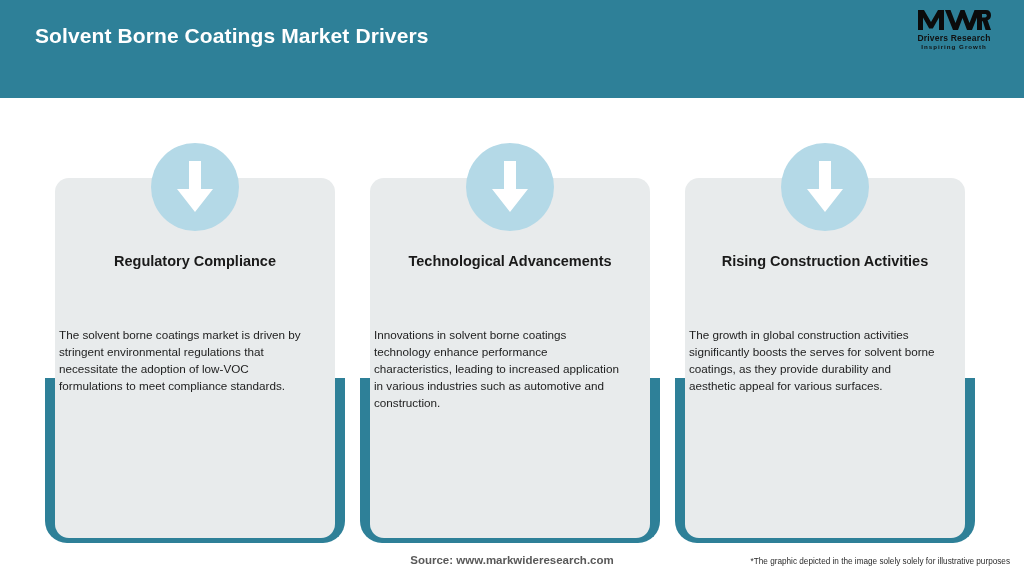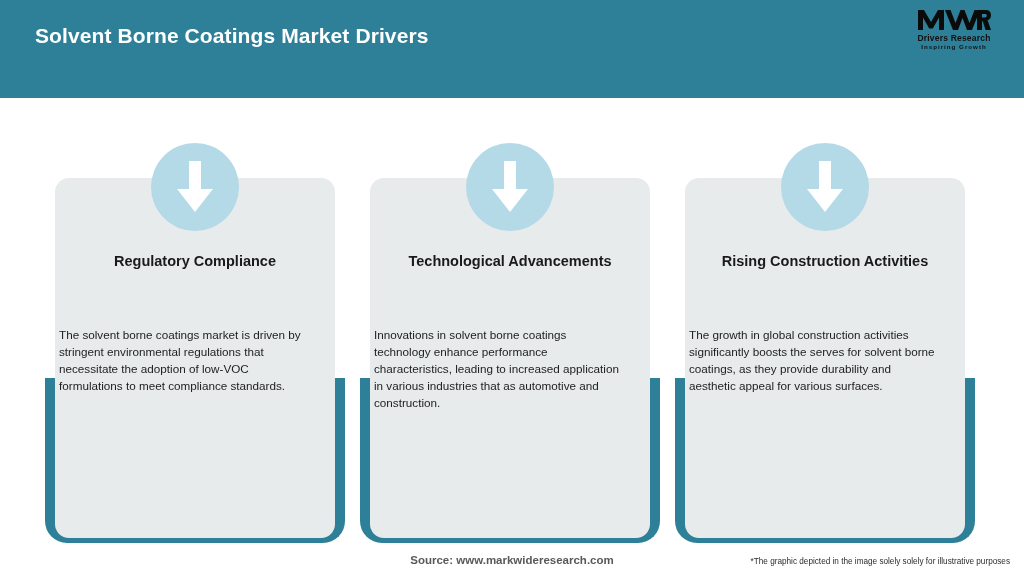--- a/index.html
+++ b/index.html
@@ -205,21 +205,21 @@
       <svg width="40" height="52" viewBox="0 0 40 52" xmlns="http://www.w3.org/2000/svg" aria-hidden="true">
         <path d="M14 0 L26 0 L26 28 L38 28 L20 51 L2 28 L14 28 Z" fill="#ffffff"></path>
       </svg>
     </div>
   </div>
 
   <div class="card-slot s2">
     <div class="card-accent"></div>
     <div class="card">
       <div class="card-title">Technological Advancements</div>
-      <div class="card-body">Innovations in solvent borne coatings technology enhance performance characteristics, leading to increased application in various industries that as automotive and construction.</div>
+      <div class="card-body">Innovations in solvent borne coatings technology enhance performance characteristics, leading to increased application in various industries such as automotive and construction.</div>
     </div>
     <div class="icon-circle">
       <svg width="40" height="52" viewBox="0 0 40 52" xmlns="http://www.w3.org/2000/svg" aria-hidden="true">
         <path d="M14 0 L26 0 L26 28 L38 28 L20 51 L2 28 L14 28 Z" fill="#ffffff"></path>
       </svg>
     </div>
   </div>
 
   <div class="card-slot s3">
     <div class="card-accent"></div>

